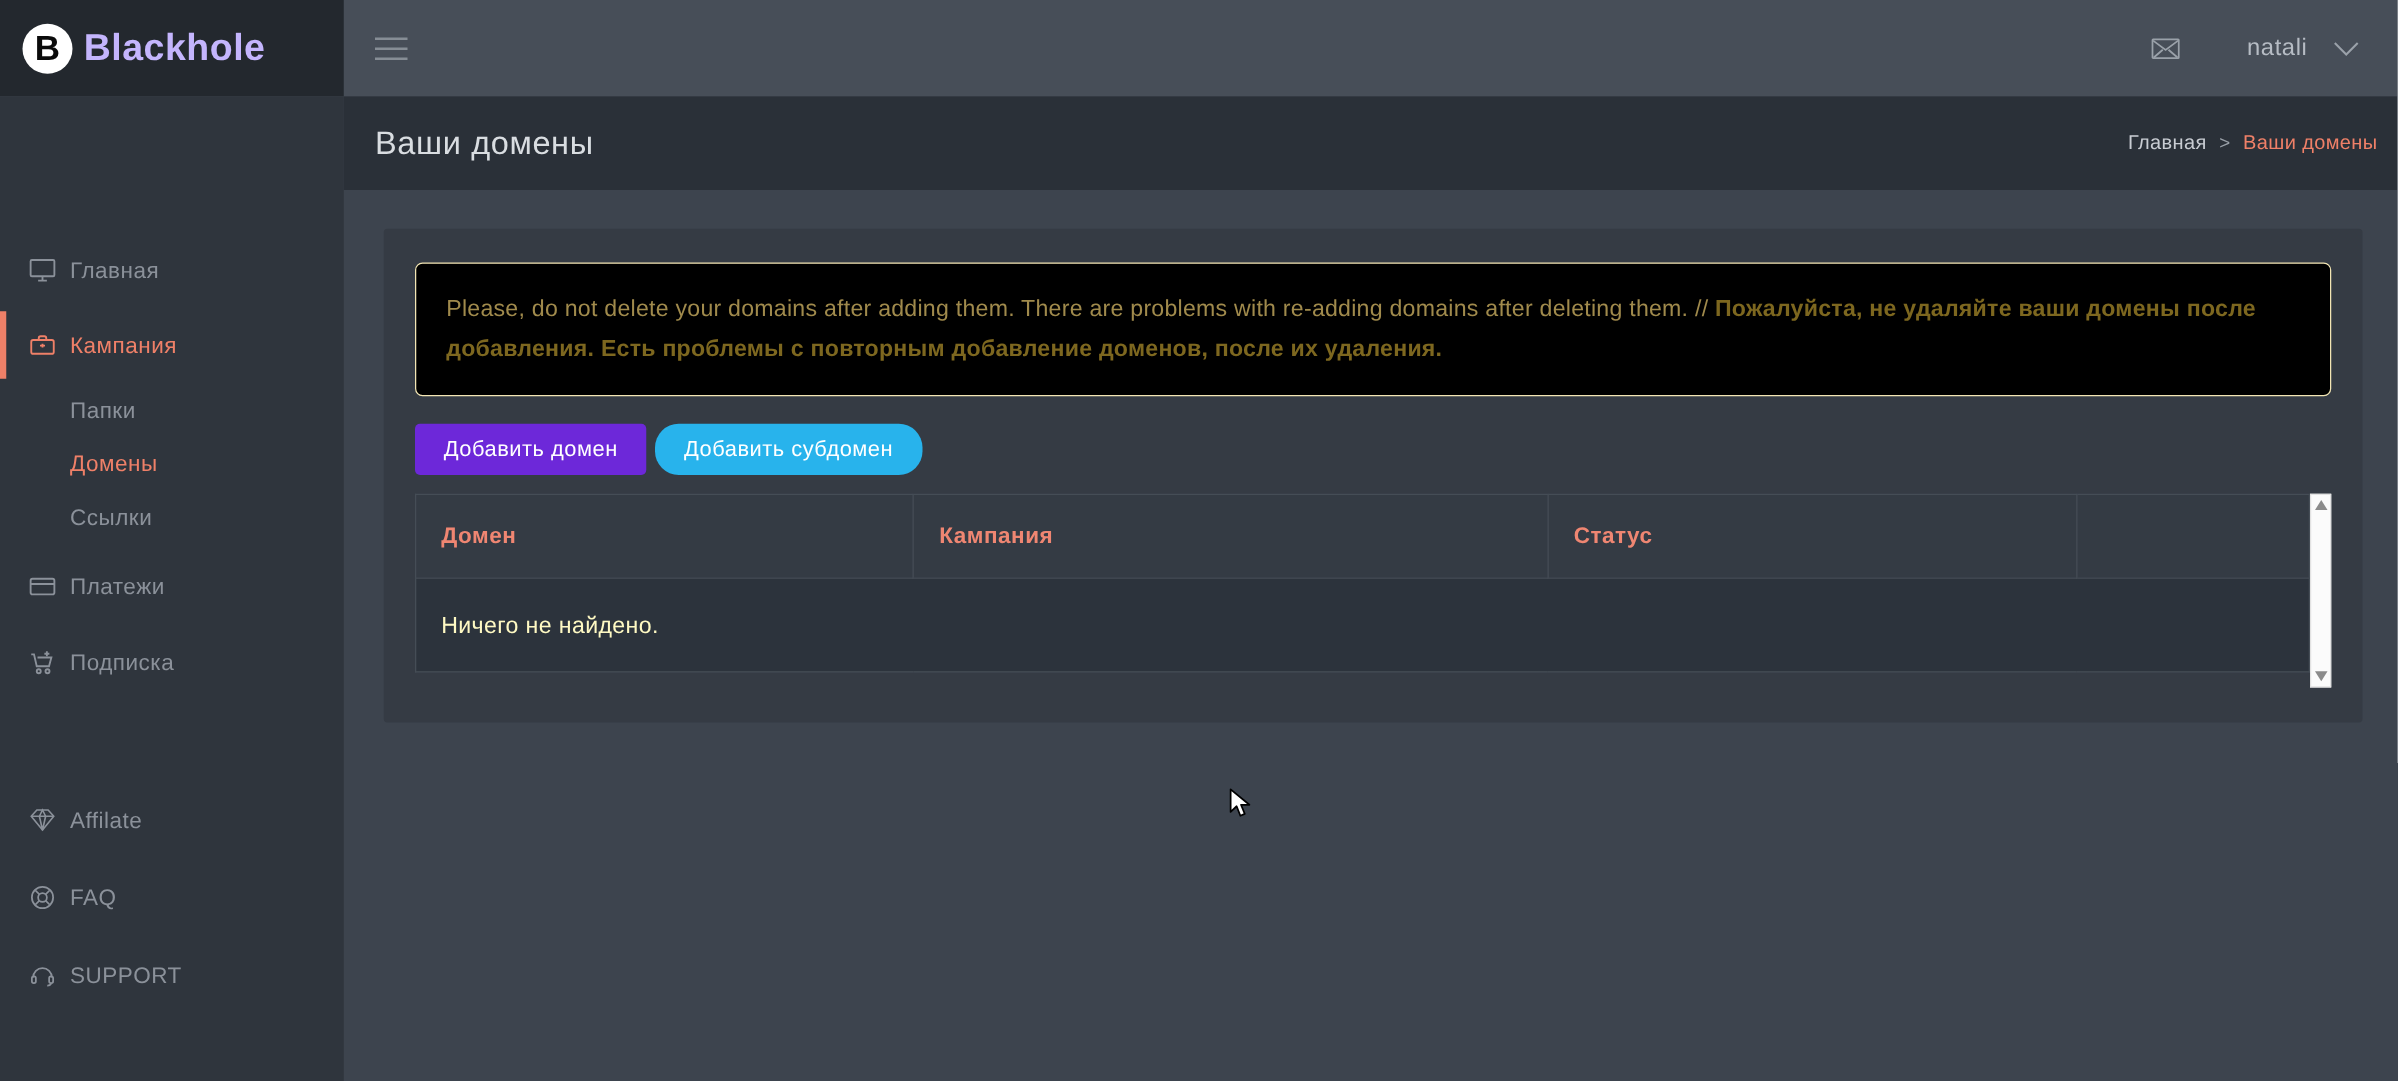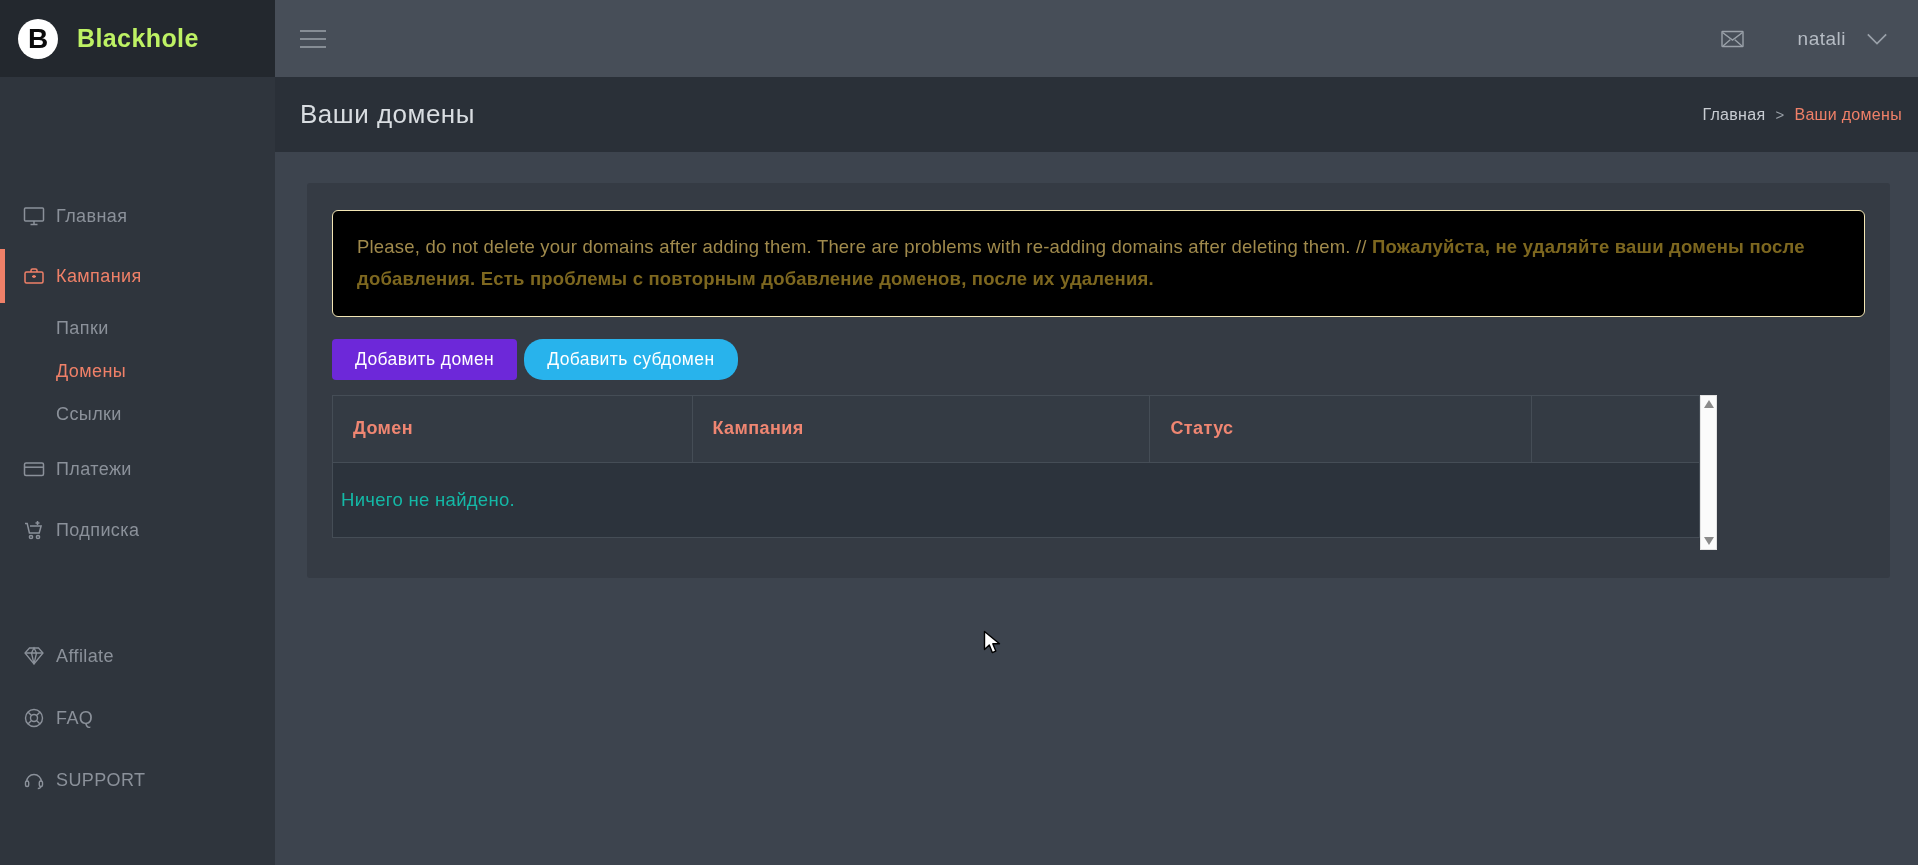--- a/index.html
+++ b/index.html
@@ -8,21 +8,21 @@
   .screen { position:relative; width:1918px; height:865px; background:#3d444e; overflow:hidden; }
 
   
   .topbar { position:absolute; top:0; left:0; width:1918px; height:77px;
     background:#474e58; display:flex; align-items:center; z-index:5; }
   .brand { width:275px; height:77px; background:#23282e; display:flex;
     align-items:center; padding-left:18px; flex-shrink:0; }
   .logo-circle { width:40px; height:40px; border-radius:50%; background:#ffffff;
     color:#0b0b0b; font-weight:bold; font-size:28px; display:flex;
     align-items:center; justify-content:center; }
-  .brand-name { color:#bef264; font-size:25px; font-weight:bold; margin-left:19px; letter-spacing:.4px; }
+  .brand-name { color:#c4b5fd; font-size:30px; font-weight:bold; margin-left:9px; letter-spacing:.4px; }
   .hamburger { margin-left:21px; background:none; border:none; cursor:pointer;
     display:flex; flex-direction:column; gap:6px; padding:4px; }
   .hamburger span { display:block; width:26px; height:2px; background:#868d95; }
   .topbar-spacer { flex:1; }
   .mail-btn { background:none; border:none; color:#9aa1a9; margin-right:52px; cursor:pointer; }
   .user-menu { display:flex; align-items:center; gap:20px; color:#b6bcc4;
     font-size:19px; margin-right:30px; cursor:pointer; letter-spacing:.5px; }
   .user-menu .chev { color:#9aa1a9; display:flex; }
 
   
@@ -55,26 +55,26 @@
     color:#a08a4c; letter-spacing:.2px; }
   .alert strong { color:#7d671f; font-weight:bold; }
   .btn-row { margin-top:22px; display:flex; gap:7px; }
   .btn { border:none; border-radius:4px; height:41px; padding:0 23px;
     color:#ffffff; font-size:17.5px; letter-spacing:.4px; cursor:pointer;
     font-family:"Liberation Sans", sans-serif; }
   .btn-green { background:#6d28d9; }
   .btn-blue  { background:#28b3ec;border-radius:19px; }
 
   
-  .table-wrap { position:relative; margin-top:15px; width:1385px; }
+  .table-wrap { position:relative; margin-top:15px; width:1533px; }
   table { border-collapse:collapse; width:calc(100% - 17px); table-layout:fixed; }
   th { height:67px; background:#343b44; color:#ef8672; font-size:18px; font-weight:bold;
     text-align:left; padding-left:20px; border:1px solid #454d56; letter-spacing:.4px; }
-  td { height:75px; background:#2c333c; color:#14b8a6; font-size:18.5px;
-    padding-left:8px; border:1px solid #454d56; letter-spacing:.3px; }
+  td { height:75px; background:#2c333c; color:#fef9c3; font-size:18.5px;
+    padding-left:20px; border:1px solid #454d56; letter-spacing:.3px; }
   .vscroll { position:absolute; top:0; right:0; width:17px; height:155px;
     background:#fbfbfb; border:1px solid #e2e2e2; display:flex; flex-direction:column;
     justify-content:space-between; align-items:center; padding:4px 0; cursor:pointer; }
   .arrow-up { width:0; height:0; border-left:5px solid transparent;
     border-right:5px solid transparent; border-bottom:8px solid #8b8b8b; }
   .arrow-down { width:0; height:0; border-left:5px solid transparent;
     border-right:5px solid transparent; border-top:8px solid #8b8b8b; }
 
   .cursor { position:absolute; left:983px; top:630px; z-index:10; pointer-events:none; }
 

